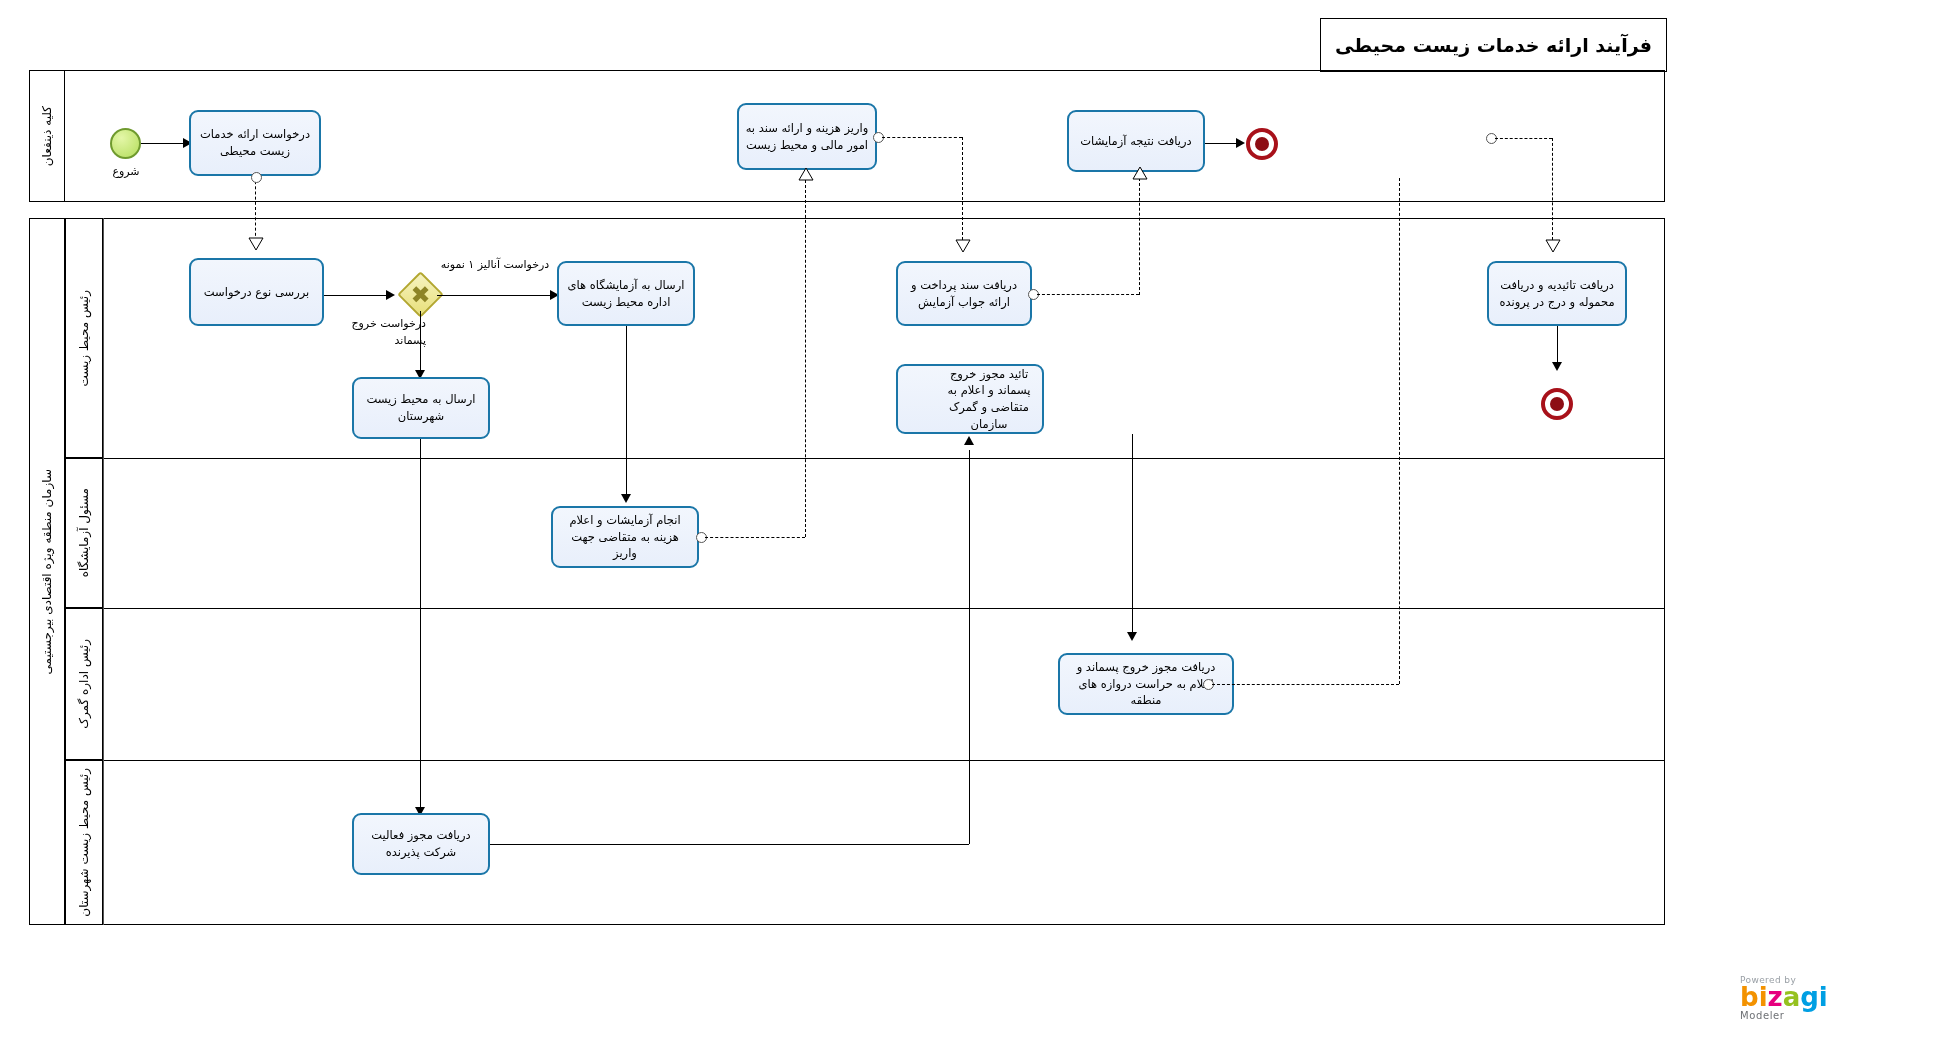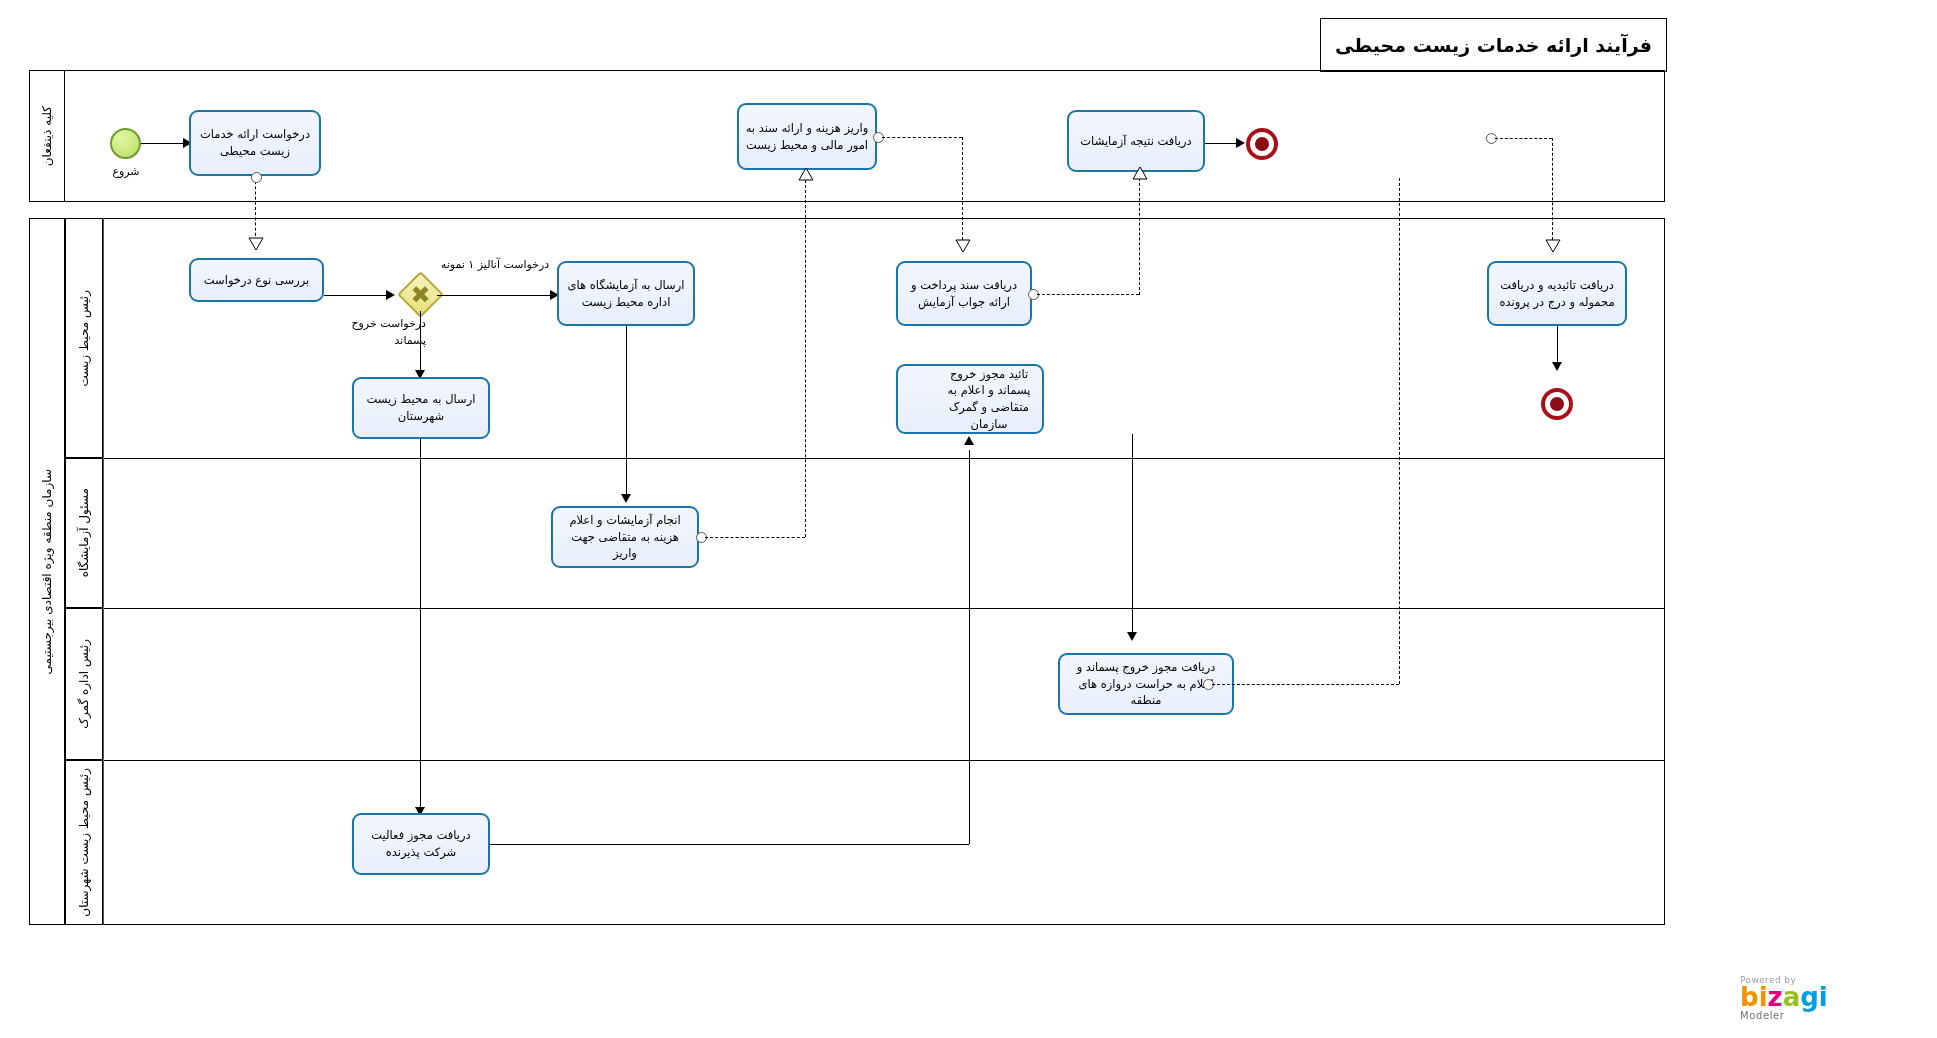--- a/index.html
+++ b/index.html
@@ -114,21 +114,21 @@
       <i></i>
     </div>
 
 
   <div class="dln v" style="left:255px;top:176px;height:65px;"></div>
   <div class="msgdot" style="left:251px;top:172px;"></div>
   <svg class="hollow" style="left:248px;top:237px;width:16px;height:14px;">
     <polygon points="1,1 15,1 8,13" fill="#ffffff" stroke="#000" stroke-width="1"></polygon>
   </svg>
 
-  <div class="task" style="left:189px;top:258px;width:135px;height:44px;text-align:center;">بررسی نوع درخواست</div>
+  <div class="task" style="left:189px;top:258px;width:135px;height:68px;text-align:center;">بررسی نوع درخواست</div>
 
   <div class="ln h" style="left:324px;top:295px;width:67px;"></div>
   <div class="arr right" style="left:386px;top:290px;"></div>
 
   <div class="gw" style="left:404px;top:278px;width:33px;height:33px;"></div>
   <div class="gw-x" style="left:404px;top:278px;width:33px;height:33px;">✖</div>
 
   <div class="flowlbl" style="left:438px;top:224px;width:114px;margin-top:33px;">درخواست آنالیز ۱ نمونه</div>
   <div class="ln h" style="left:437px;top:295px;width:118px;"></div>
   <div class="arr right" style="left:550px;top:290px;"></div>

